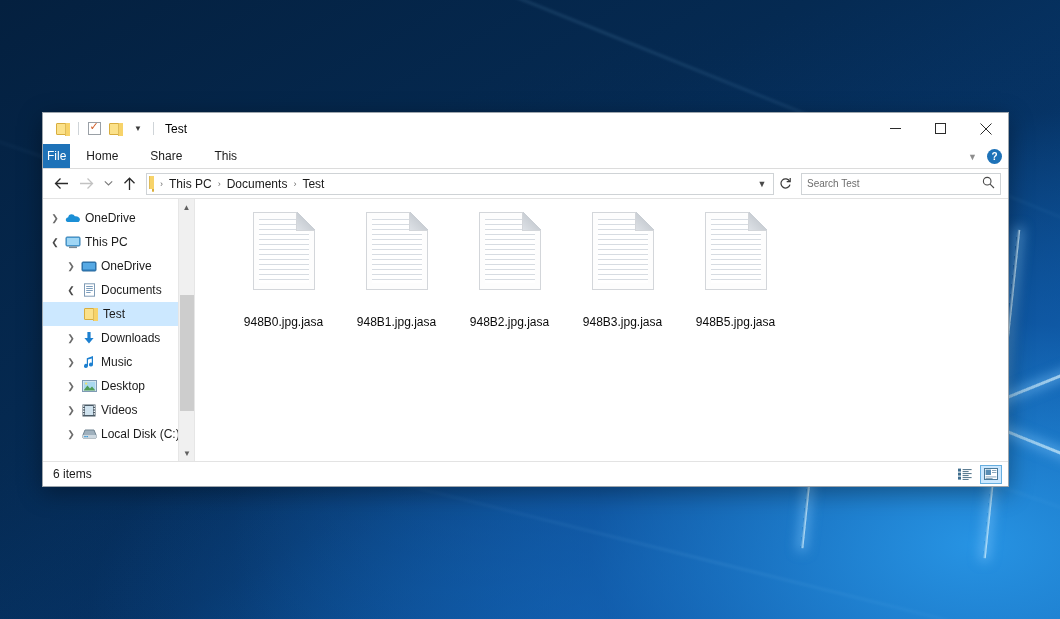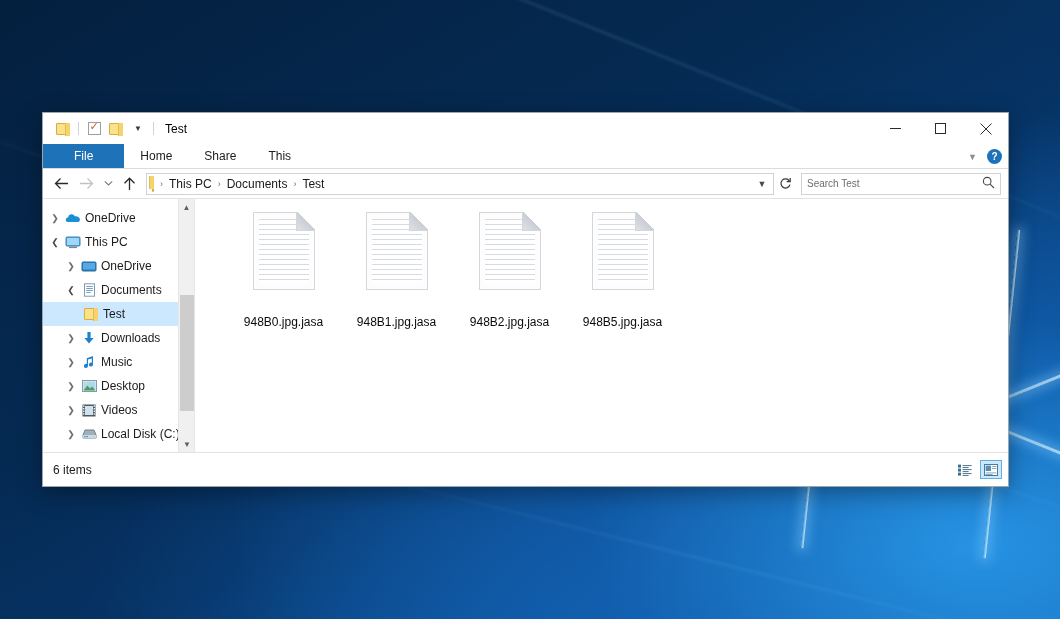--- a/index.html
+++ b/index.html
@@ -109,21 +109,21 @@
   
   .ribbon {
     height: 25px; background: #ffffff;
     border-bottom: 1px solid #dcdcdc;
     display: flex; align-items: stretch; position: relative; flex: none;
   }
   .tab {
     padding: 0 16px; display: flex; align-items: center;
     font-size: 12px; color: #1c1c1c;
   }
-  .tab.file { background: #1e72b8; color: #fff; padding: 0 31px; }
+  .tab.file { background: #1e72b8; color: #fff; padding: 0 4px; }
   .ribbon-right {
     position: absolute; right: 6px; top: 0; height: 25px;
     display: flex; align-items: center; gap: 10px;
   }
   .ribbon-chev { font-size: 9px; color: #8d8d8d; }
   .help-ico {
     width: 15px; height: 15px; border-radius: 50%;
     background: #1e72b8; color: #fff;
     font-size: 10px; font-weight: bold;
     display: flex; align-items: center; justify-content: center;
@@ -239,21 +239,21 @@
     border-left: 1px solid #d3d6da;
     border-bottom: 1px solid #d3d6da;
   }
   .fname {
     margin-top: 25px; font-size: 12px; color: #0b0b0b;
     white-space: nowrap;
   }
 
   
   .statusbar {
-    height: 34px; flex: none;
+    height: 25px; flex: none;
     border-top: 1px solid #e3e3e3;
     background: #ffffff;
     display: flex; align-items: center;
     padding: 0 6px 0 10px;
     font-size: 12px; color: #1a1a1a;
   }
   .status-views { margin-left: auto; display: flex; align-items: center; gap: 4px; }
   .vbtn {
     width: 22px; height: 19px;
     display: flex; align-items: center; justify-content: center;
@@ -533,20 +533,27 @@
           </div>
 
           <div class="cell">
             <div class="doc-ico">
               <div class="lines"></div>
                 <div class="fold"></div>
             </div>
             <div class="fname">948B2.jpg.jasa</div>
           </div>
 
+          <div class="cell">
+            <div class="doc-ico">
+              <div class="lines"></div>
+                <div class="fold"></div>
+            </div>
+            <div class="fname">948B3.jpg.jasa</div>
+          </div>
 
 
           <div class="cell">
             <div class="doc-ico">
               <div class="lines"></div>
                 <div class="fold"></div>
             </div>
             <div class="fname">948B5.jpg.jasa</div>
           </div>
 

